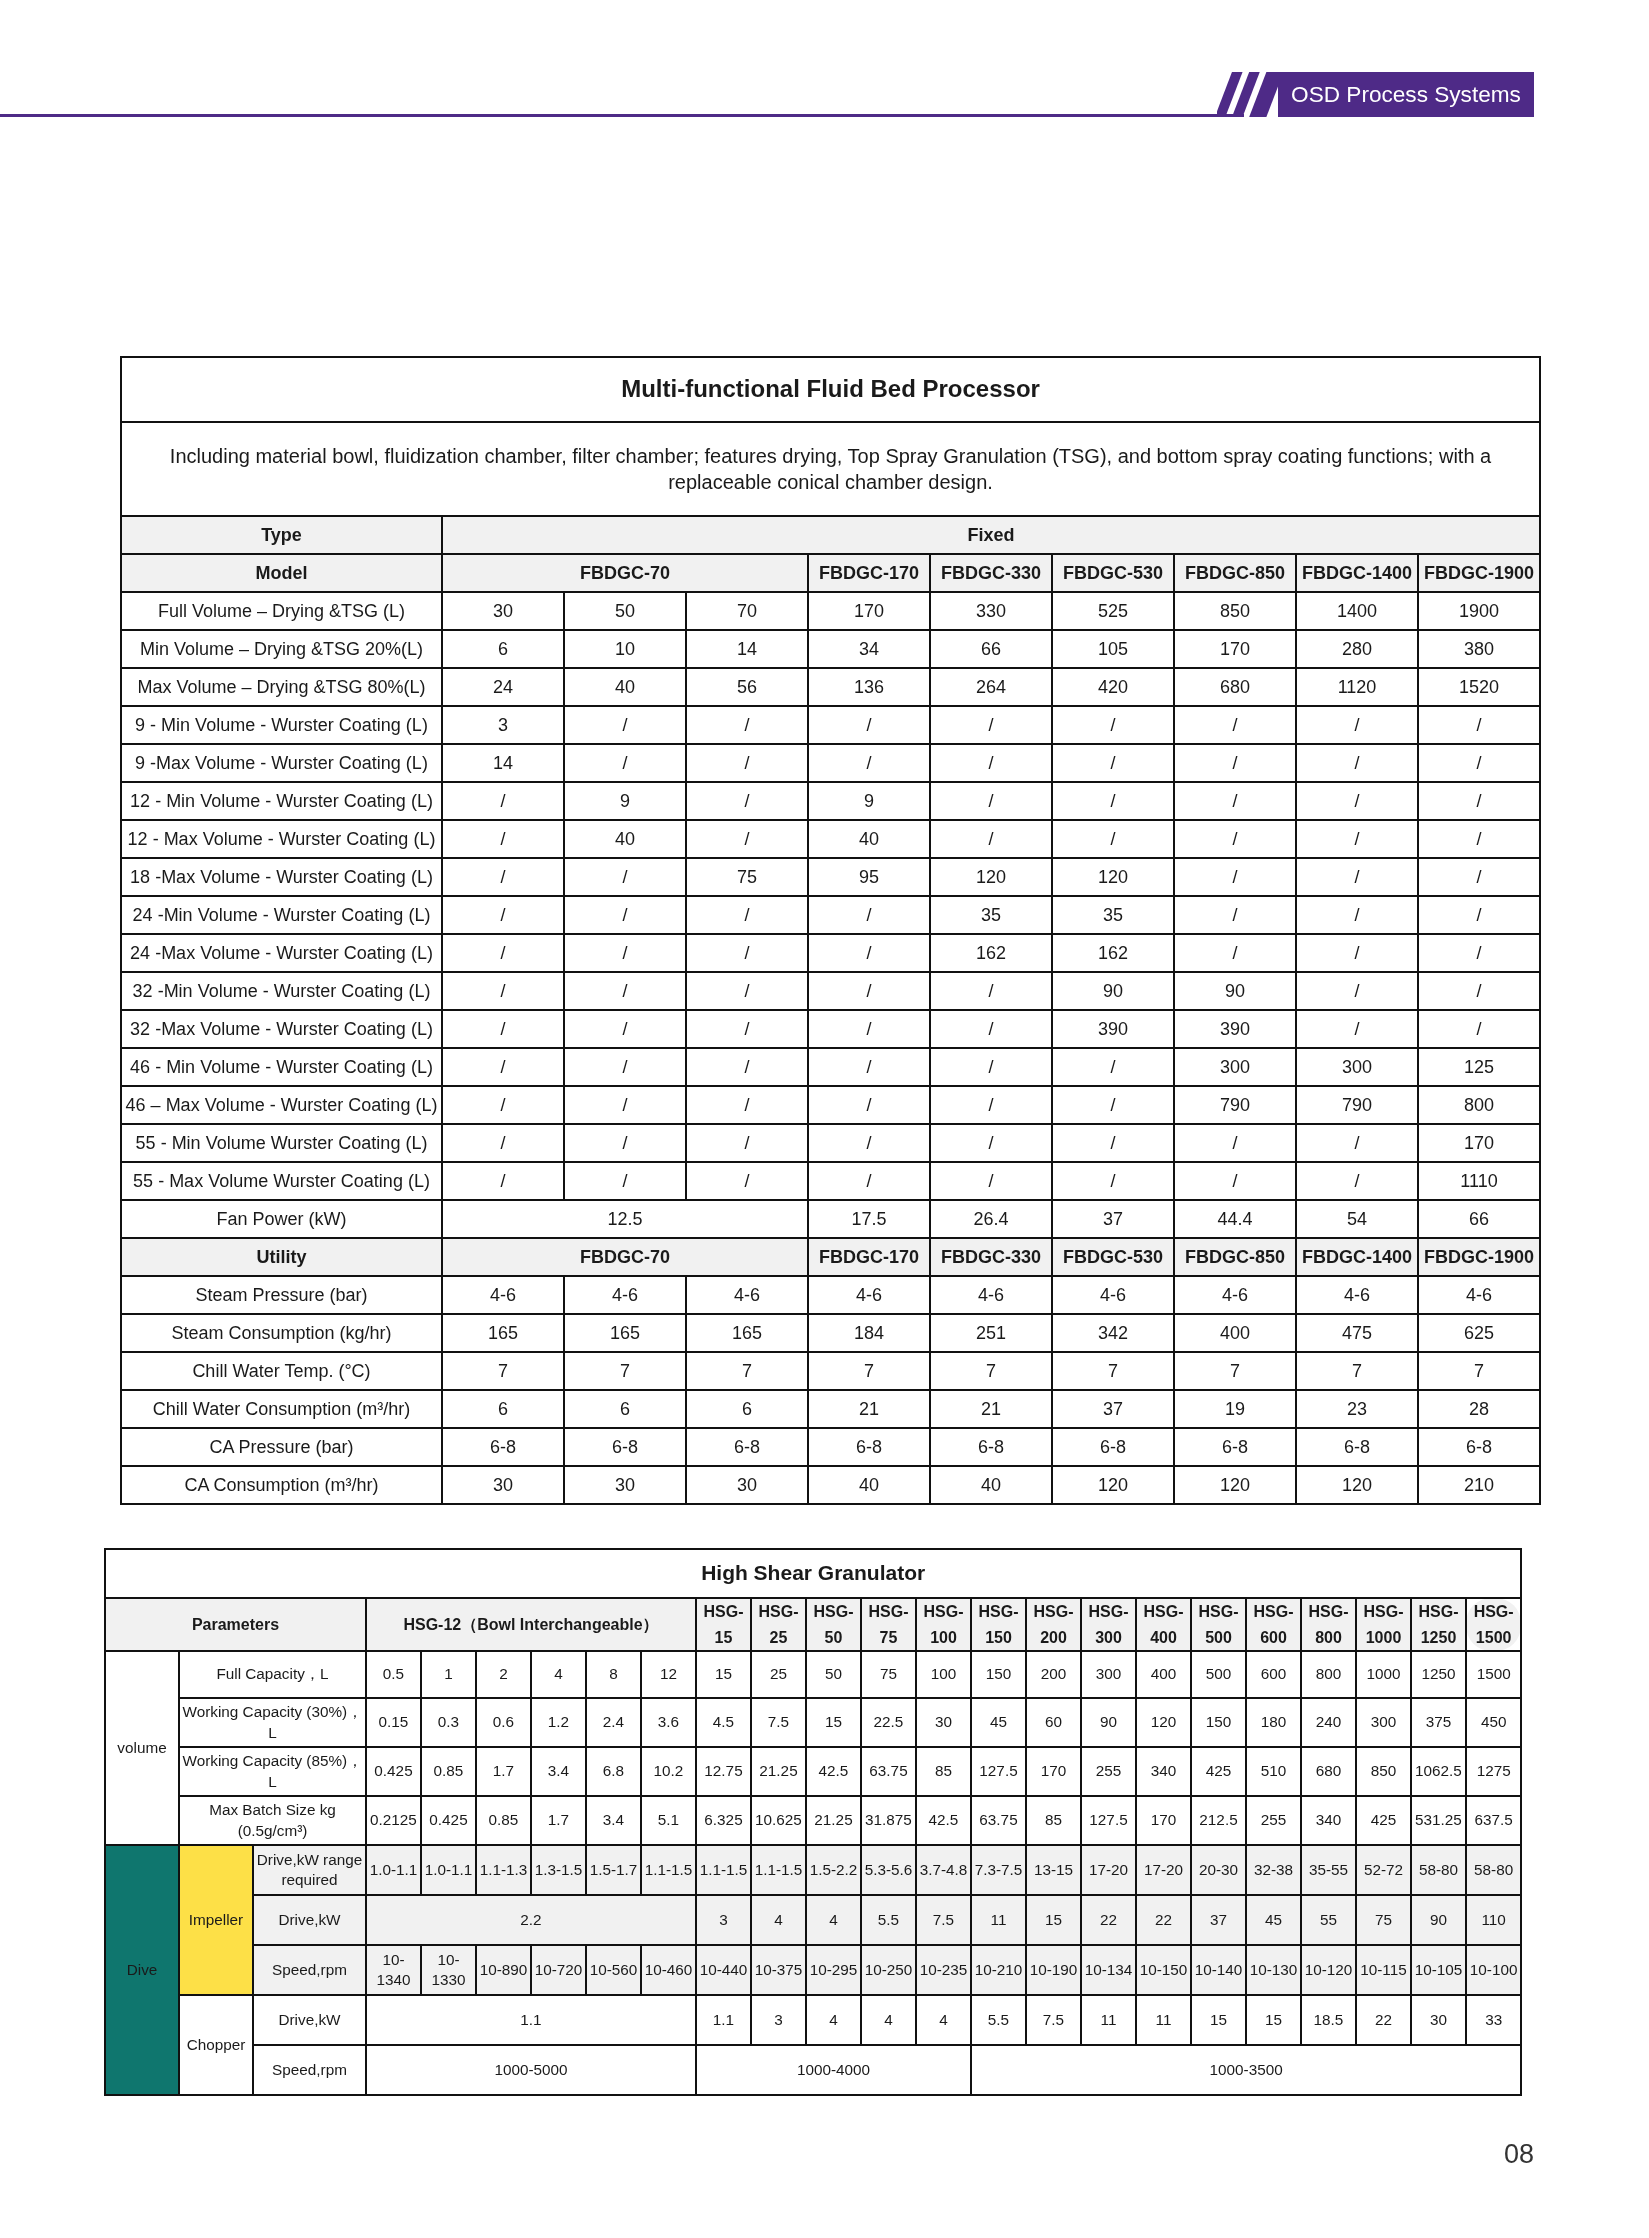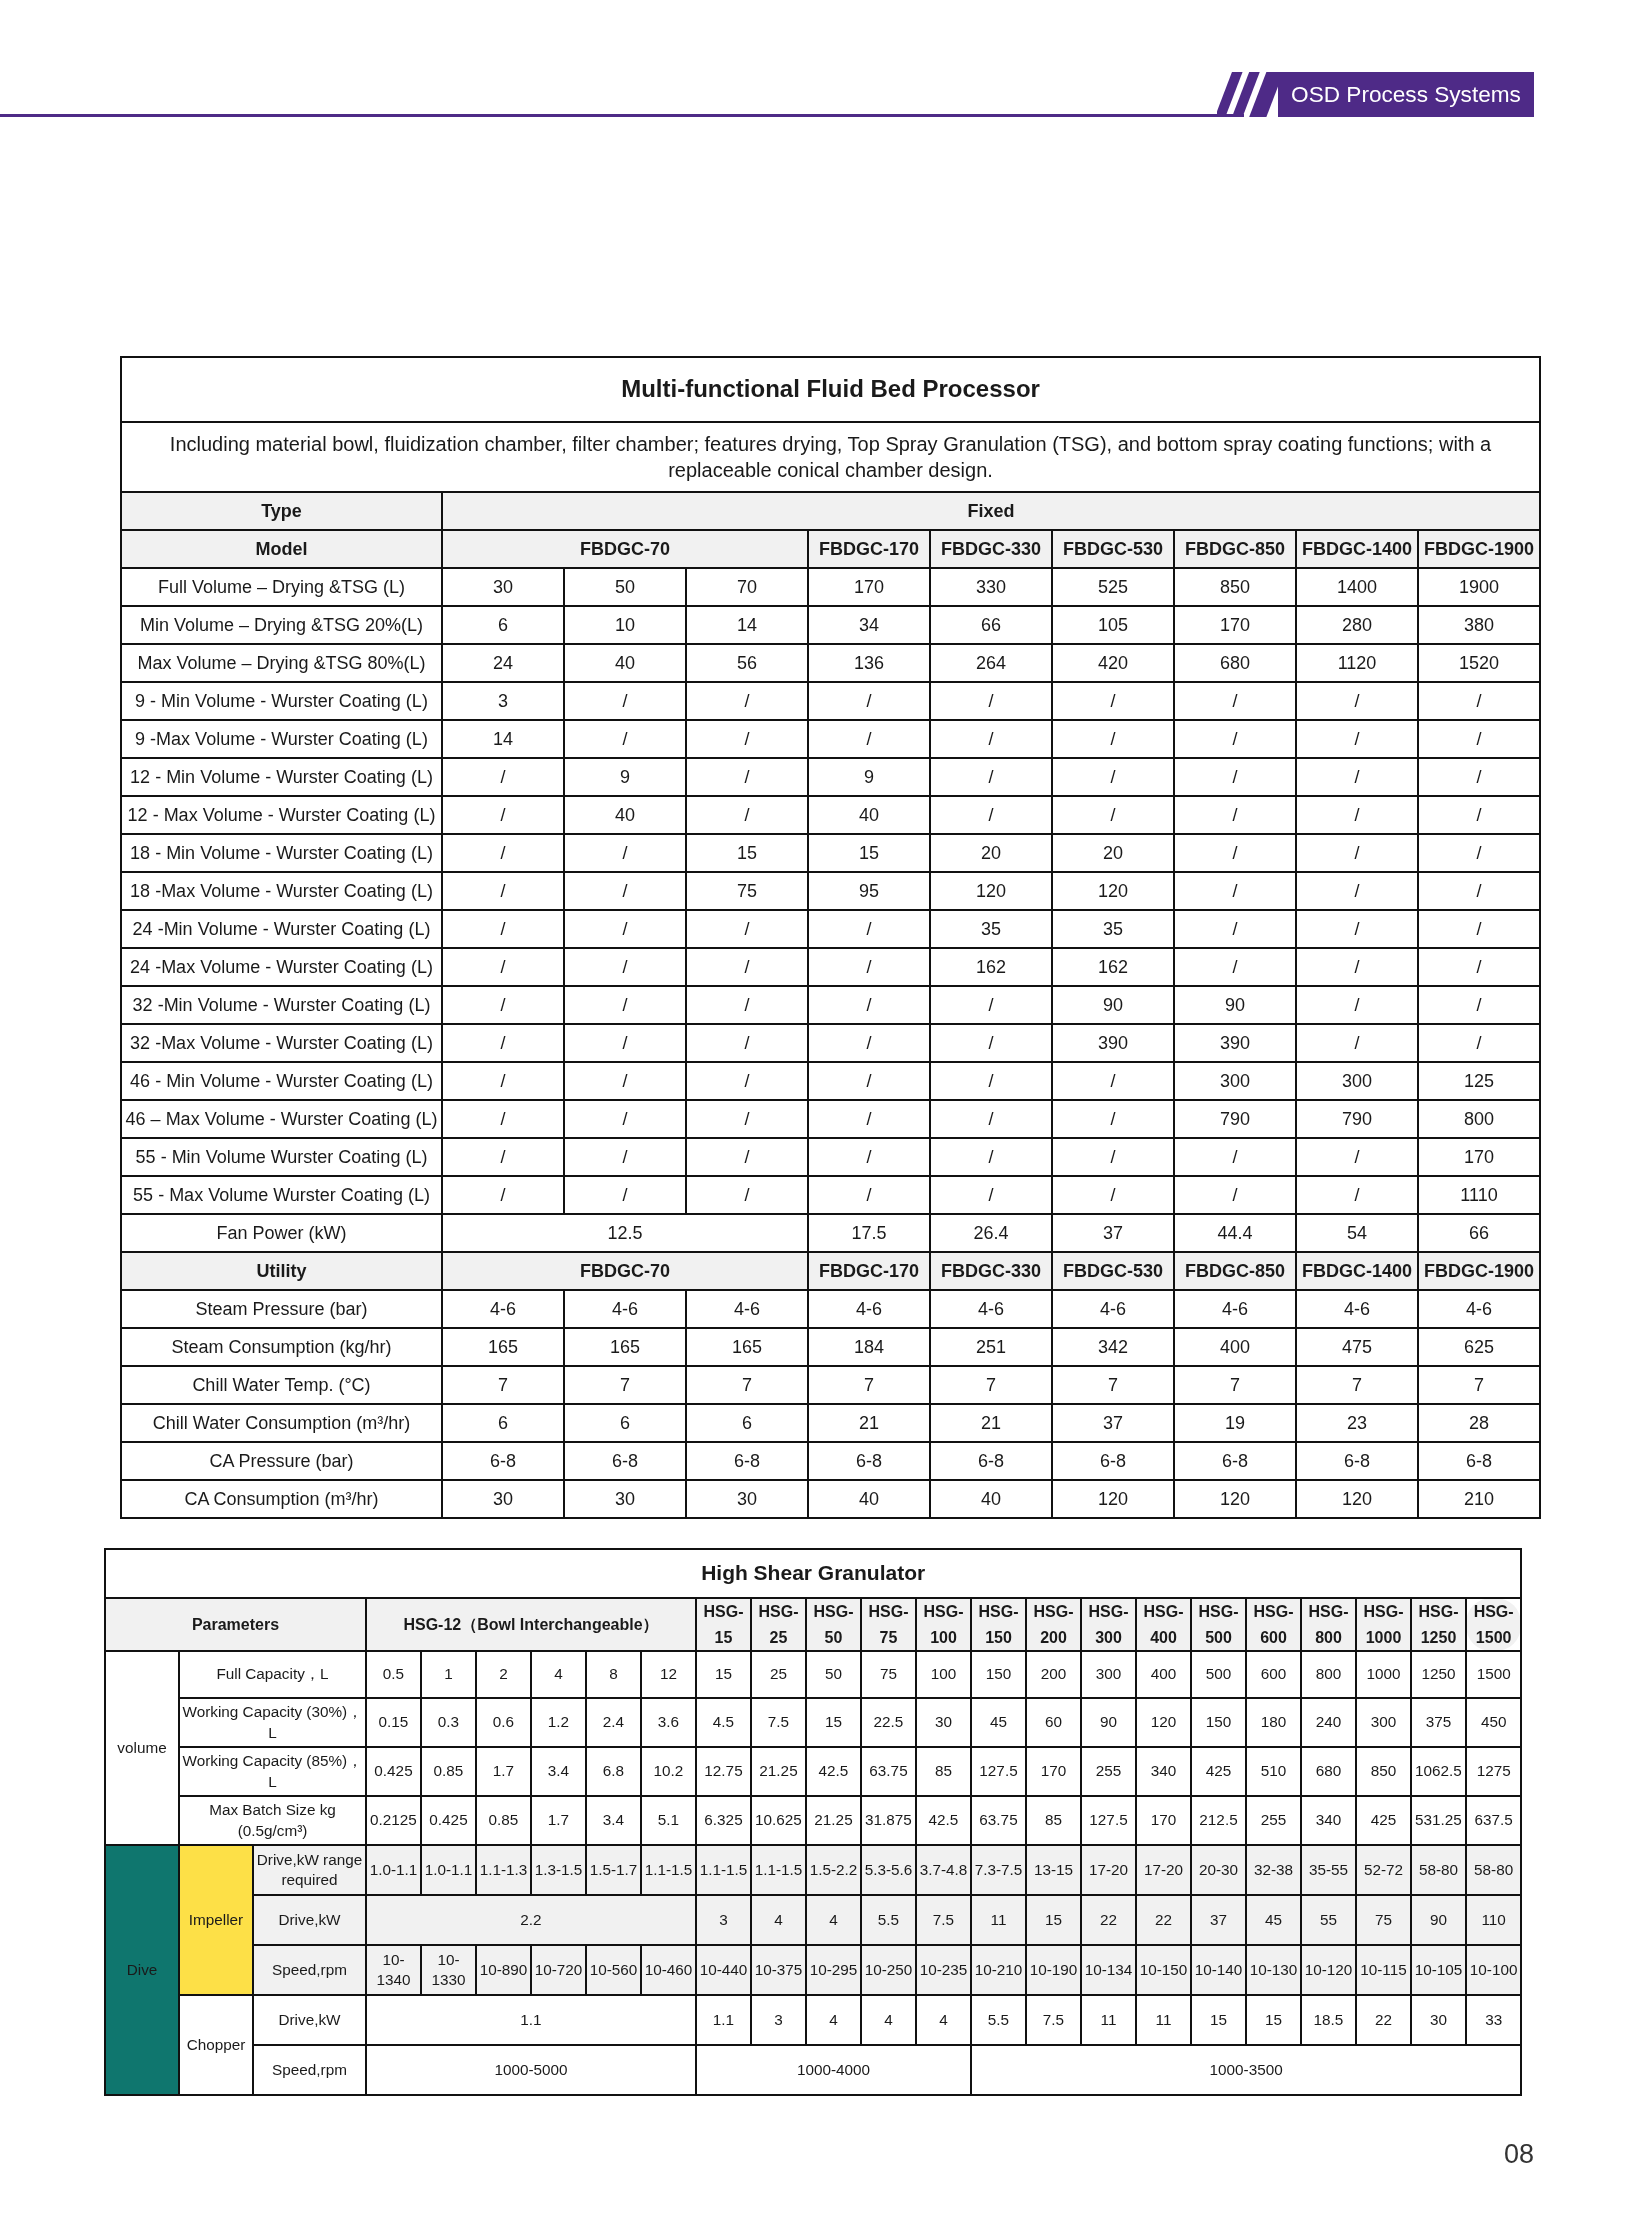--- a/index.html
+++ b/index.html
@@ -47,21 +47,21 @@
 <table id="fbd">
   <colgroup>
     <col style="width:321px">
     <col span="9" style="width:122px">
   </colgroup>
   <tbody id="fbd-body">
     <tr class="title">
         <td colspan="10">Multi-functional Fluid Bed Processor</td>
       </tr>
     <tr class="desc">
-        <td colspan="10" style="padding:4px 40px">Including material bowl, fluidization chamber, filter chamber; features drying, Top Spray Granulation (TSG), and bottom spray coating functions; with a replaceable conical chamber design.</td>
+        <td colspan="10" style="padding:16px 40px">Including material bowl, fluidization chamber, filter chamber; features drying, Top Spray Granulation (TSG), and bottom spray coating functions; with a replaceable conical chamber design.</td>
       </tr>
     <tr class="hd gray">
       <td>Type</td>
       <td colspan="9">Fixed</td>
     </tr>
     <tr class="hd gray" id="fbd-model-row">
       <td>Model</td>
       <td colspan="3">FBDGC-70</td>
       <td>FBDGC-170</td>
       <td>FBDGC-330</td>
@@ -144,32 +144,20 @@
         <td>/</td>
       </tr>
       <tr class="r">
         <td>12 - Max Volume - Wurster Coating (L)</td>
         <td>/</td>
         <td>40</td>
         <td>/</td>
         <td>40</td>
         <td>/</td>
         <td>/</td>
-        <td>/</td>
-        <td>/</td>
-        <td>/</td>
-      </tr>
-      <tr class="r">
-        <td>18 - Min Volume - Wurster Coating (L)</td>
-        <td>/</td>
-        <td>/</td>
-        <td>15</td>
-        <td>15</td>
-        <td>20</td>
-        <td>20</td>
         <td>/</td>
         <td>/</td>
         <td>/</td>
       </tr>
       <tr class="r">
         <td>18 -Max Volume - Wurster Coating (L)</td>
         <td>/</td>
         <td>/</td>
         <td>75</td>
         <td>95</td>

